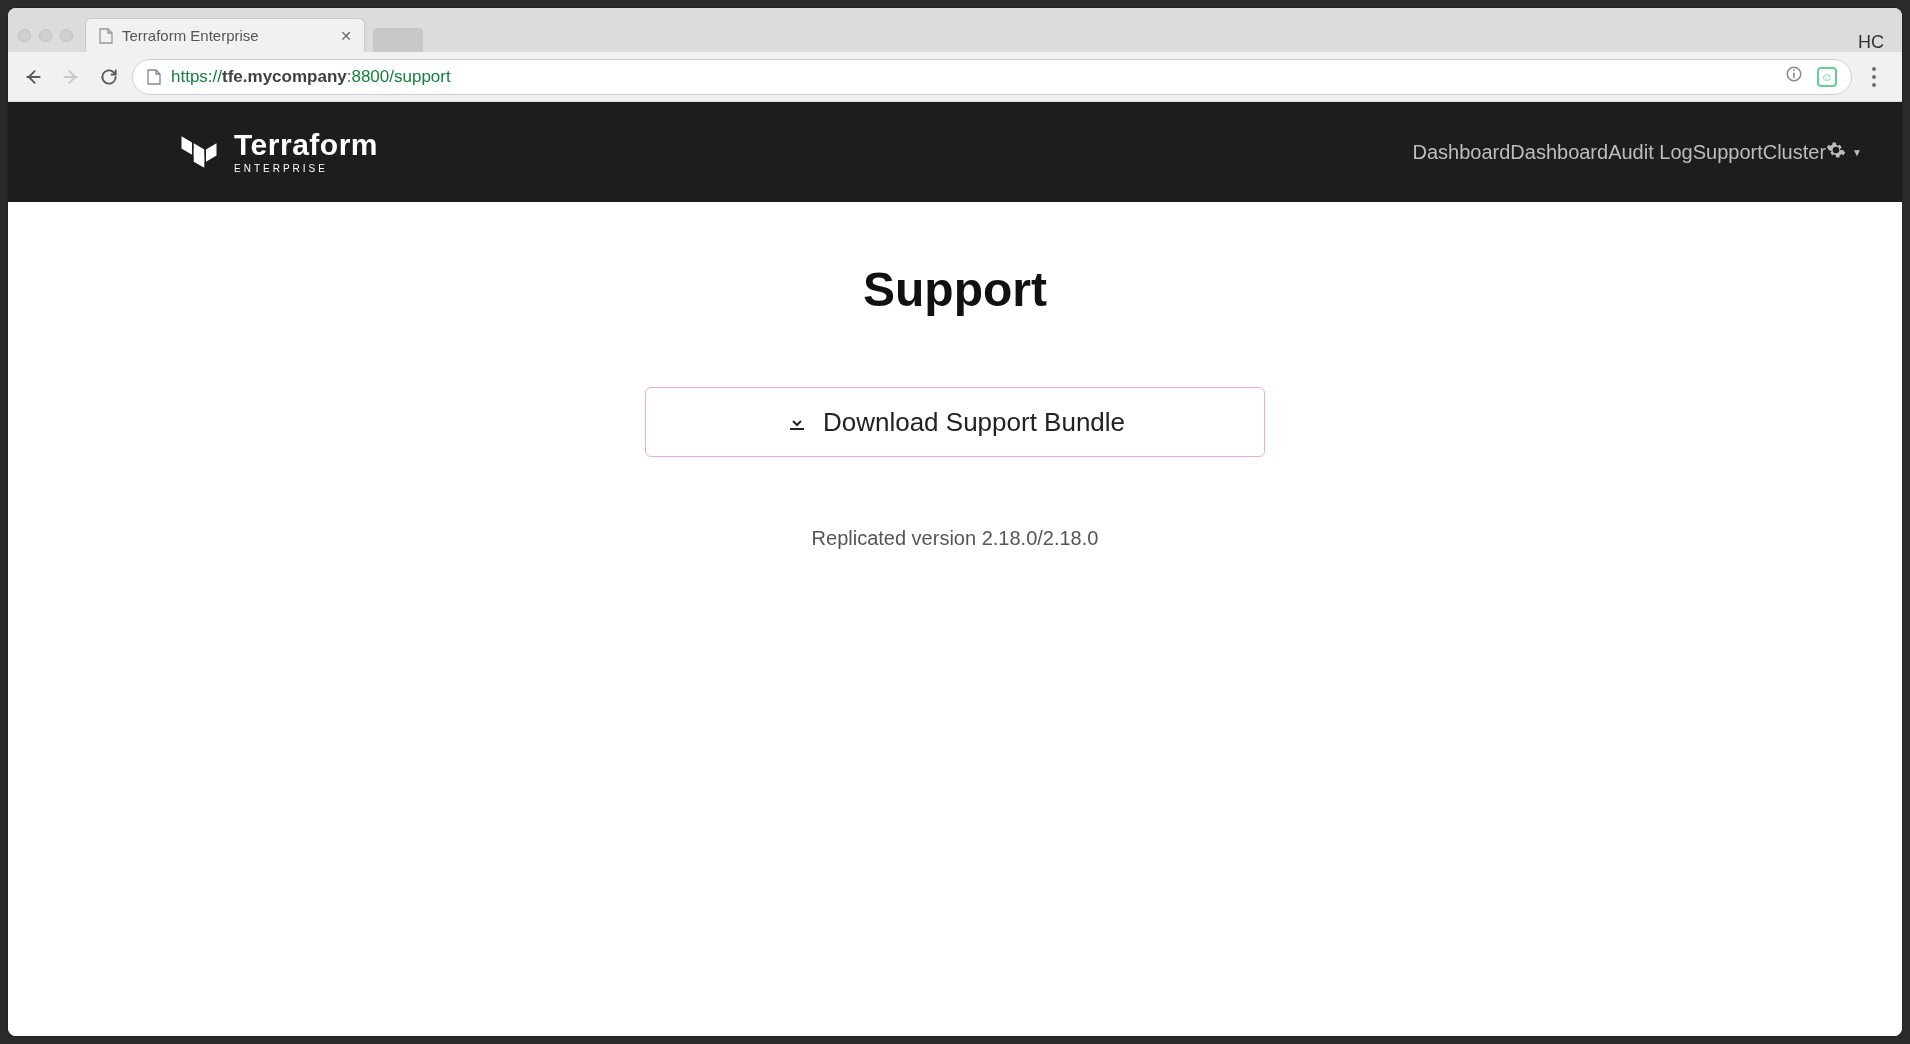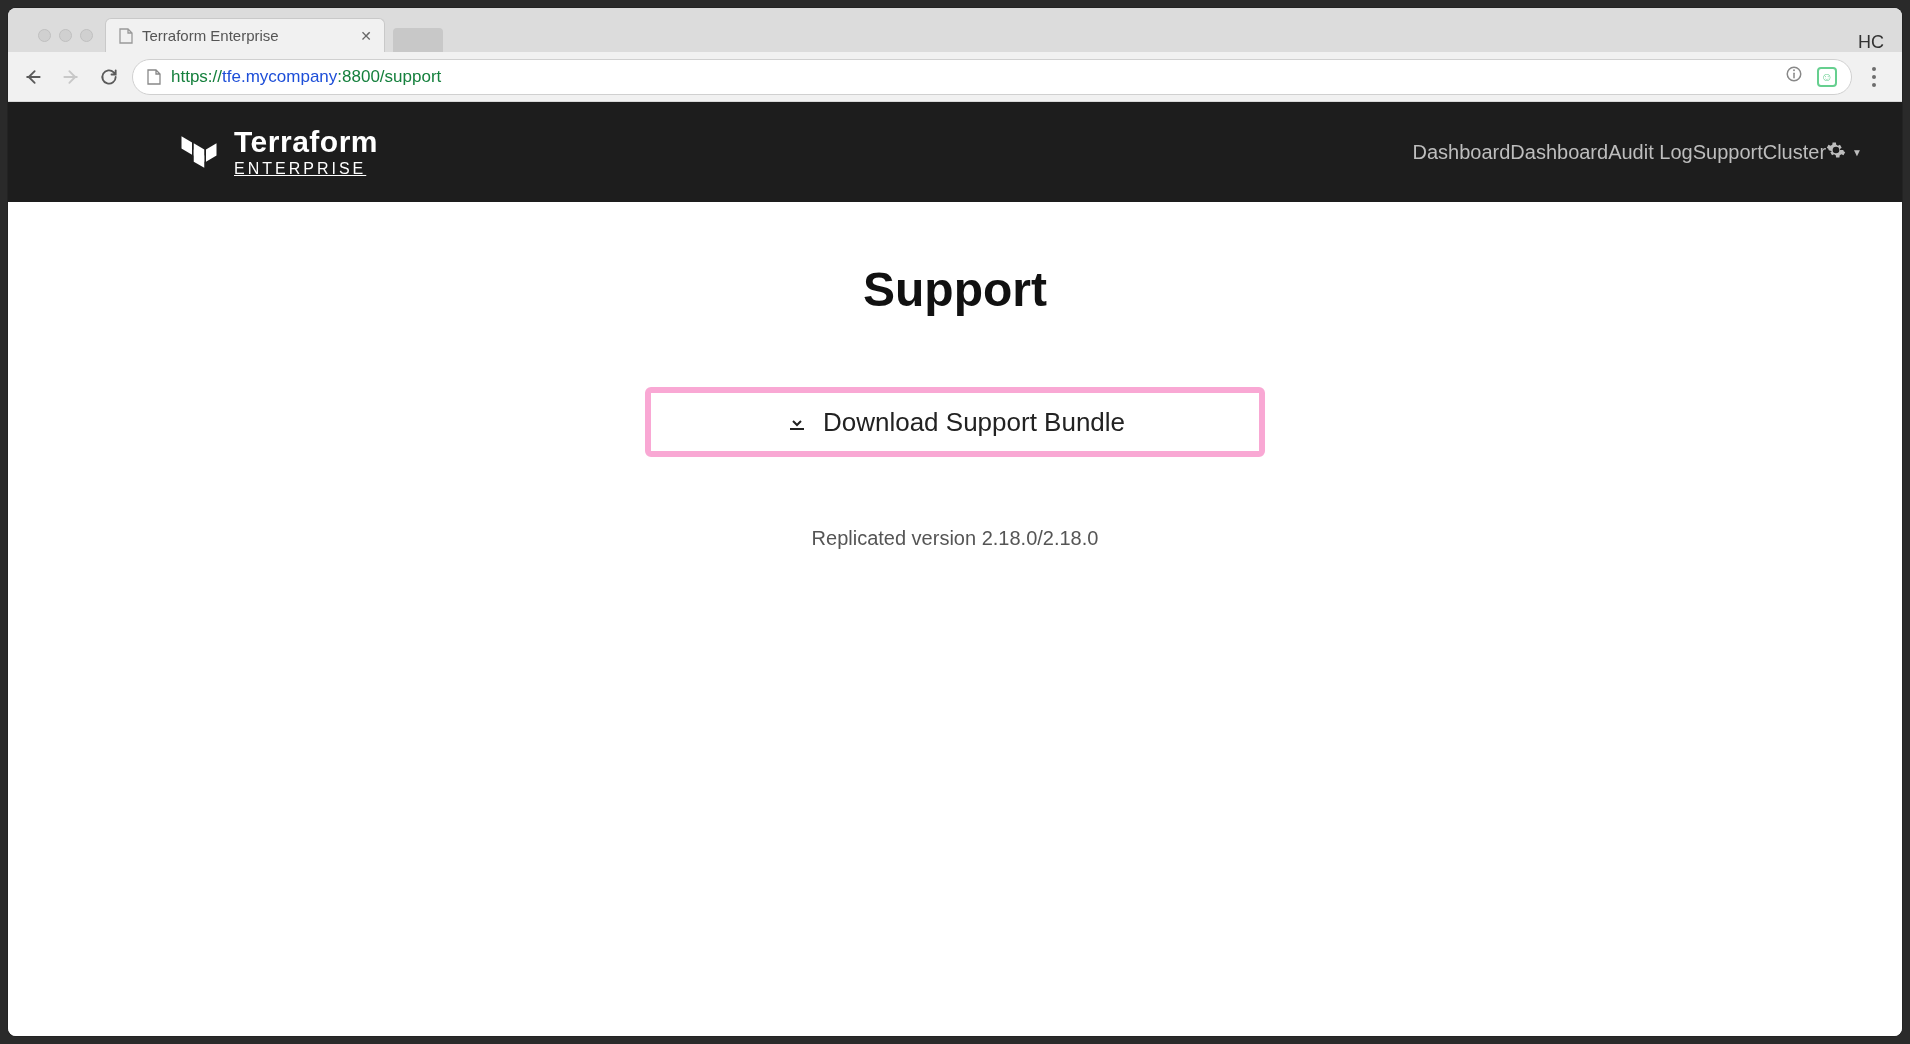--- a/index.html
+++ b/index.html
@@ -17,21 +17,21 @@
     border-radius: 8px;
     overflow: hidden;
     box-shadow: 0 0 0 1px rgba(0,0,0,.15);
   }
   
   .tab-strip {
     height: 44px;
     background: #dcdcdc;
     display: flex;
     align-items: flex-end;
-    padding-left: 20px;
+    padding-left: 0;
     position: relative;
   }
   .traffic-lights {
     display: flex;
     align-items: center;
     gap: 8px;
     padding: 0 12px 10px 10px;
   }
   .traffic-lights span {
     width: 13px; height: 13px; border-radius: 50%;
@@ -101,21 +101,21 @@
     display:flex;
     align-items:center;
     padding: 0 14px;
     gap: 10px;
     font-size: 17px;
     color:#333;
   }
   .omnibox .secure-icon { color:#777; display:flex; }
   .omnibox .url-parts { white-space:nowrap; }
   .omnibox .dim { color:#15803d; }
-  .omnibox .dark { color:#1d4ed8; font-weight: 400; }
+  .omnibox .dark { color:#404040; font-weight: 700; }
   .omnibox .right-icons { margin-left:auto; display:flex; gap:14px; color:#777; align-items:center; }
   .ext-icon {
     width:20px; height:20px; border:2px solid #66cf8f; border-radius:4px;
     display:flex; align-items:center; justify-content:center;
     color:#66cf8f; font-size:12px;
   }
   .menu-dots {
     width: 28px; display:flex; flex-direction:column; align-items:center; gap:4px;
     color:#6d6d6d;
   }
@@ -137,21 +137,21 @@
   .brand {
     display:flex; align-items:center; gap:14px;
   }
   .brand-logo {
     width: 42px; height: 42px; color:#fff;
   }
   .brand-text {
     display:flex; flex-direction:column; line-height:1;
   }
   .brand-text .main { color:#fff; font-size:30px; font-weight:700; letter-spacing:0.5px; }
-  .brand-text .sub { color:#fff; font-size:16px; letter-spacing:3px; margin-top:4px;text-decoration:underline; }
+  .brand-text .sub { color:#fff; font-size:10px; letter-spacing:3px; margin-top:4px; }
   .nav {
     margin-left:auto;
     display:flex; 
     align-items:center;
   }
   .nav a {
     color:#bdbdbd; font-size:20px; font-weight:400;
   }
   .nav .gear { display:flex; align-items:center; gap:6px; color:#bdbdbd; }
   .nav .caret { font-size:10px; }
@@ -160,21 +160,21 @@
     padding-top: 60px;
     text-align:center;
   }
   .page h1 {
     font-size: 48px; font-weight:700; color:#111;
   }
   .dl-btn {
     margin: 70px auto 0;
     width: 620px;
     height: 70px;
-    border:6px solid #f9a8d4;
+    border:1px solid #f9a8d4;
     border-radius:6px;
     background:#fff;
     display:flex; align-items:center; justify-content:center;
     gap:14px;
     font-size:26px; color:#222;
     cursor:pointer;
   }
   .dl-icon { display:inline-flex; }
   .version {
     margin-top: 70px;

